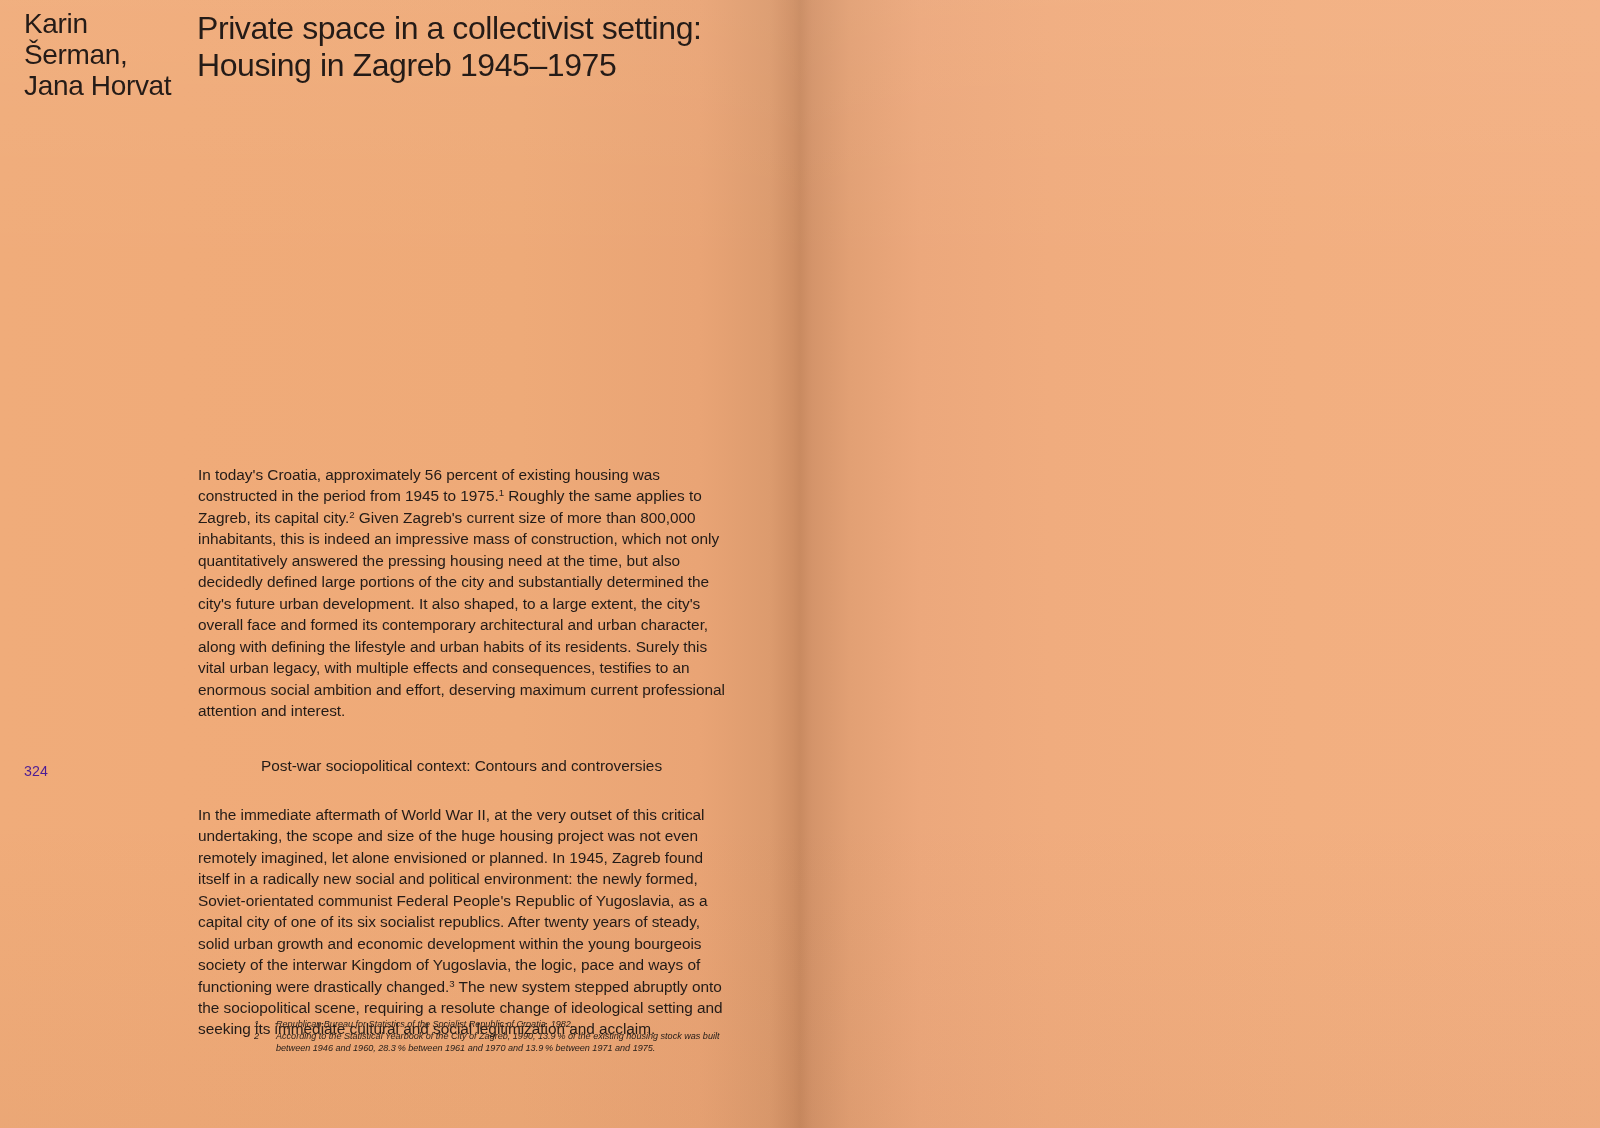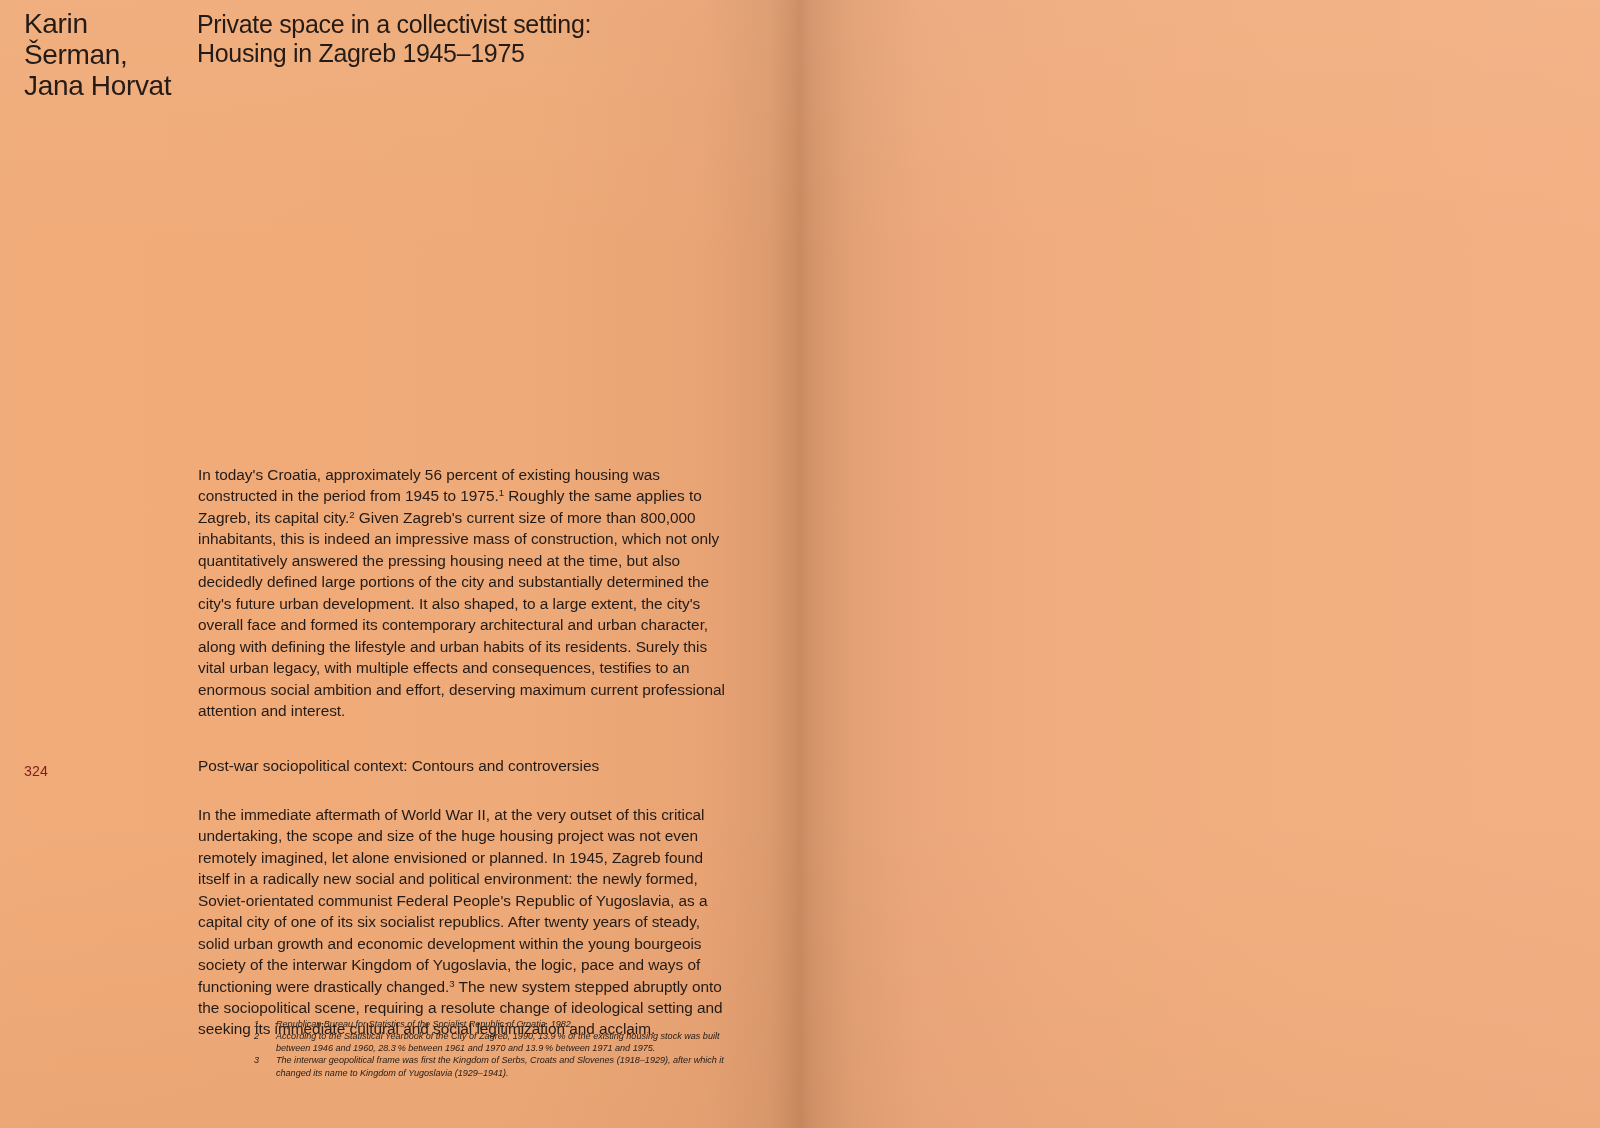--- a/index.html
+++ b/index.html
@@ -67,21 +67,21 @@
     line-height: 1.115;
     letter-spacing: -0.012em;
     font-weight: 400;
     color: #241b17;
   }
   #title {
     position: absolute;
     left: 197px;
     top: 10px;
     width: 560px;
-    font-size: 25px;
+    font-size: 32px;
     line-height: 1.17;
     letter-spacing: -0.013em;
     font-weight: 400;
     color: #241b17;
   }
 
   
   .col {
     position: absolute;
     font-size: 15.4px;
@@ -90,20 +90,21 @@
     color: #231b17;
     text-align: left;
   }
   #col-left  { left: 196px; top: 462px;  width: 531px; }
 
   .col p { margin: 2px; }
 
   .subhead {
     margin: 0;
     padding: 32px 0 25px 0;
+    text-align: center;
     font-size: 15.4px;
     line-height: 21.45px;
     letter-spacing: -0.002em;
   }
 
   sup {
     font-size: 0.63em;
     line-height: 0;
     vertical-align: 0.52em;
   }
@@ -129,21 +130,21 @@
     width: 22px;
     text-indent: 0;
   }
 
   
   .folio {
     position: absolute;
     bottom: 29px;
     font-size: 14.2px;
     letter-spacing: 0.004em;
-    color: #7f1d1d;
+    color: #4c1d95;
   }
   #folio-left  { left: 24px; }
 </style>
 </head>
 <body>
 
 <div id="spread"></div>
 
 <div class="page" id="page-left">
 
@@ -157,21 +158,20 @@
     <p><span>In today's Croatia, approximately 56 percent of existing housing was constructed in the period from 1945 to 1975.</span><sup>1</sup> <span>Roughly the same applies to Zagreb, its capital city.</span><sup>2</sup> <span>Given Zagreb's current size of more than 800,000 inhabitants, this is indeed an impressive mass of construction, which not only quantitatively answered the pressing housing need at the time, but also decidedly defined large portions of the city and substantially determined the city's future urban development. It also shaped, to a large extent, the city's overall face and formed its contemporary architectural and urban character, along with defining the lifestyle and urban habits of its residents. Surely this vital urban legacy, with multiple effects and consequences, testifies to an enormous social ambition and effort, deserving maximum current professional attention and interest.</span></p>
 
     <p class="subhead">Post-war sociopolitical context: Contours and controversies</p>
 
     <p><span>In the immediate aftermath of World War II, at the very outset of this critical undertaking, the scope and size of the huge housing project was not even remotely imagined, let alone envisioned or planned. In 1945, Zagreb found itself in a radically new social and political environment: the newly formed, Soviet-orientated communist Federal People's Republic of Yugoslavia, as a capital city of one of its six socialist republics. After twenty years of steady, solid urban growth and economic development within the young bourgeois society of the interwar Kingdom of Yugoslavia, the logic, pace and ways of functioning were drastically changed.</span><sup>3</sup> <span>The new system stepped abruptly onto the sociopolitical scene, requiring a resolute change of ideological setting and seeking its immediate cultural and social legitimization and acclaim.</span></p>
   </div>
 
   <div class="notes" id="notes-left">
     <p class="note"><span class="n">1</span><span>Republican Bureau for Statistics of the Socialist Republic of Croatia, 1982.</span></p>
     <p class="note"><span class="n">2</span><span>According to the Statistical Yearbook of the City of Zagreb, 1990, 13.9 % of the existing housing stock was built between 1946 and 1960, 28.3 % between 1961 and 1970 and 13.9 % between 1971 and 1975.</span></p>
-    <p class="note"><span class="n">3</span><span>The interwar geopolitical frame was first the Kingdom of Serbs, Croats and Slovenes (1918–1929), after which it changed its name to Kingdom of Yugoslavia (1929–1941).</span></p>
   </div>
 
   <div class="folio" id="folio-left">324</div>
 </div>
 
 <div class="page" id="page-right">
 
   
 
   

